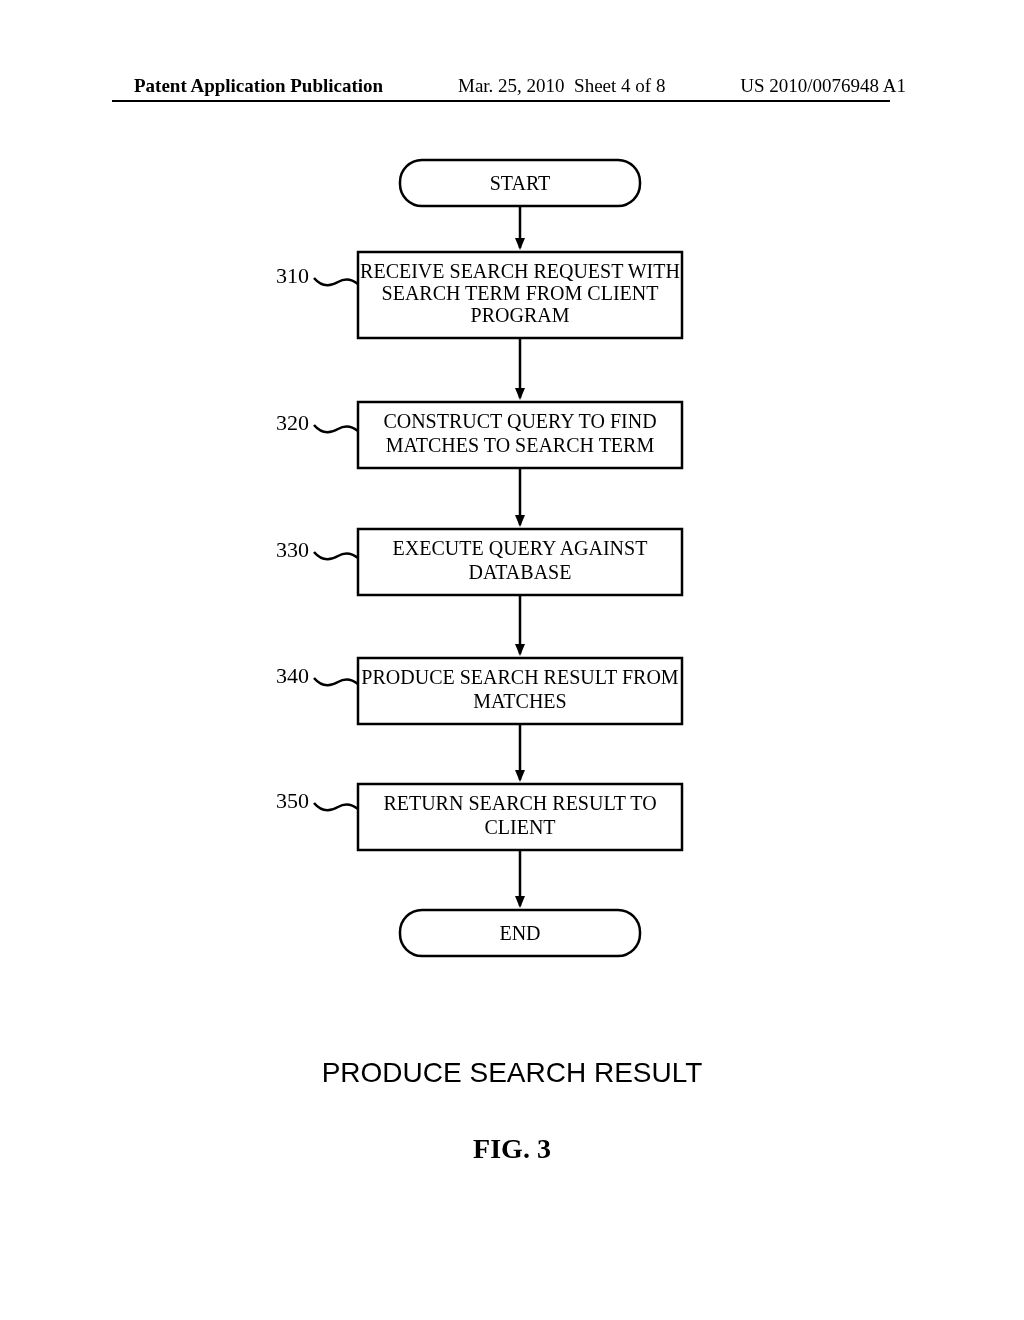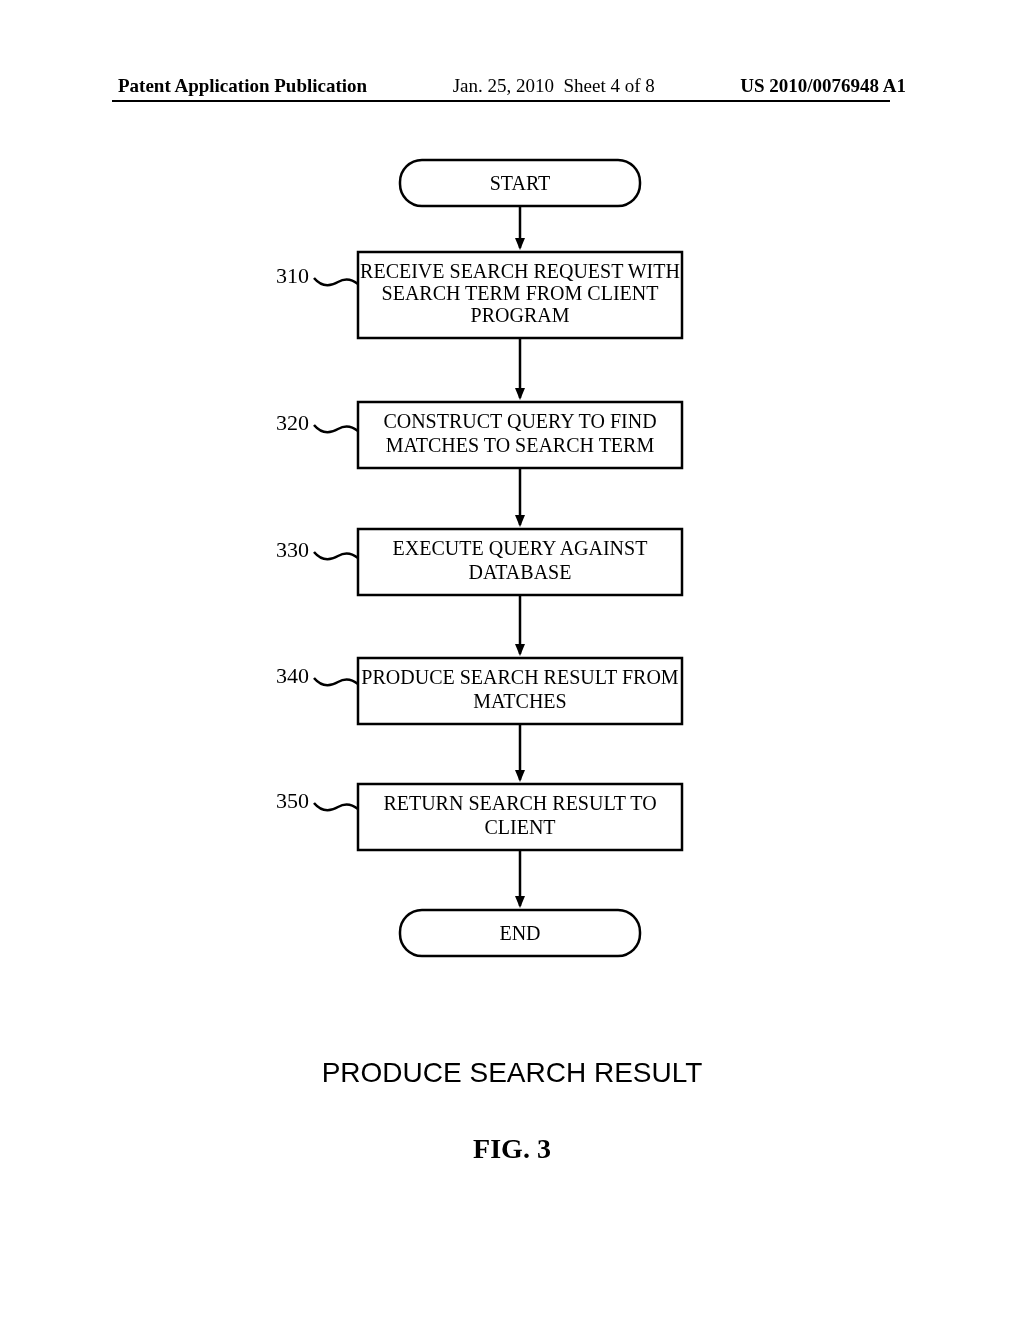--- a/index.html
+++ b/index.html
@@ -1,36 +1,36 @@
 <!DOCTYPE html>
 <html><head>
 <meta charset="utf-8">
 <style>
   html,body{margin:0;padding:0;background:#fff;font-family:"Times New Roman",Times,serif;color:#000}
   .page{position:relative;width:1024px;height:1320px;margin:0 auto}
-  .header{position:absolute;left:0;right:0;top:75px}
+  .header{position:absolute;left:16px;right:0;top:75px}
   .header-row{display:flex;justify-content:space-between;padding:0 118px 0 118px;font-size:19px}
   .header-left{font-weight:bold}
   .header-center{}
-  .header-right{font-weight:bold}
+  .header-right{font-weight:normal}
   .header-rule{position:absolute;left:112px;right:134px;top:100px;border-top:2px solid #000}
   svg{position:absolute;left:0;top:0}
   .process-text{font-family:"Times New Roman",Times,serif;font-size:20px;text-anchor:middle}
   .ref-num{font-family:"Times New Roman",Times,serif;font-size:22px}
   .caption{font-family:Arial,Helvetica,sans-serif;font-size:28px;text-anchor:middle}
   .fig-label{font-family:"Times New Roman",Times,serif;font-size:28px;font-weight:bold;text-anchor:middle}
 </style>
 </head>
 <body>
 
 <div class="page">
   <div class="header">
     <div class="header-row">
       <span class="header-left">Patent Application Publication</span>
-      <span class="header-center"><span>Jan. 25, 2010</span>&nbsp;&nbsp;<span>Sheet 4 of 8</span></span>
+      <span class="header-center"><span>Mar. 25, 2010</span>&nbsp;&nbsp;<span>Sheet 4 of 8</span></span>
       <span class="header-right">US 2010/0076948 A1</span>
     </div>
   </div>
   <div class="header-rule"></div>
 
   <svg width="1024" height="1320">
     <defs>
       <marker id="arrow" markerWidth="12" markerHeight="12" refX="10" refY="5" orient="auto" markerUnits="userSpaceOnUse">
         <path d="M0,0 L12,5 L0,10 Z" fill="#000"></path>
       </marker>

